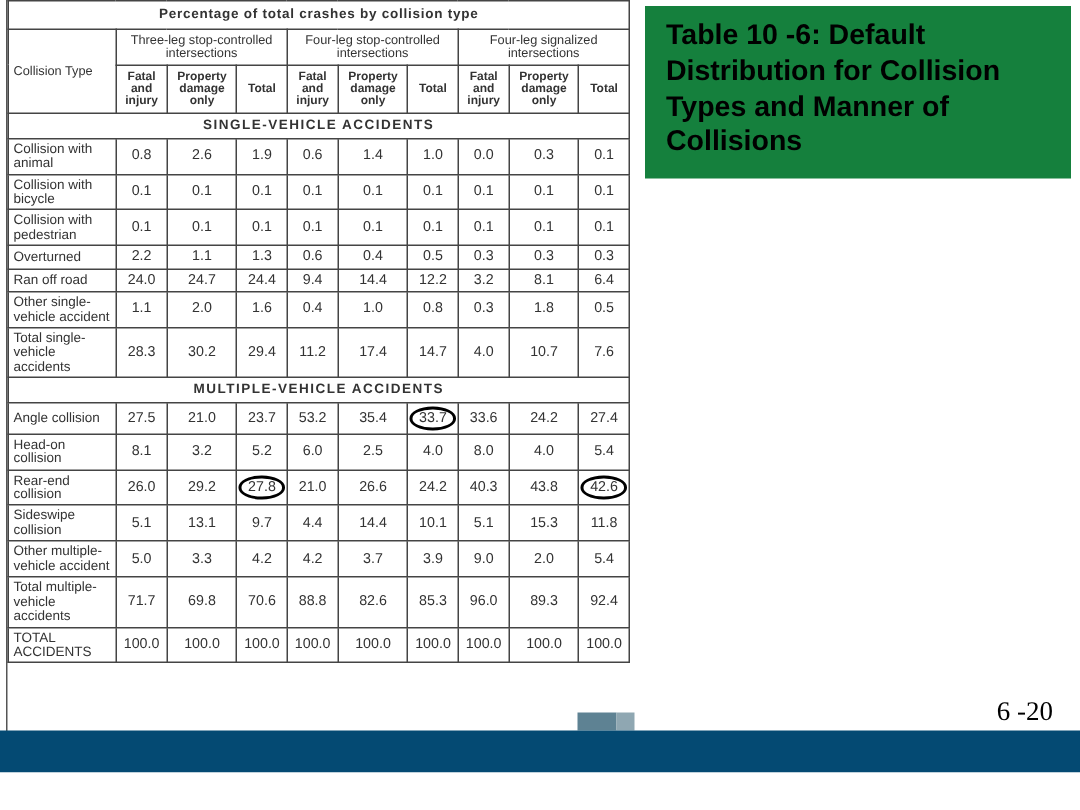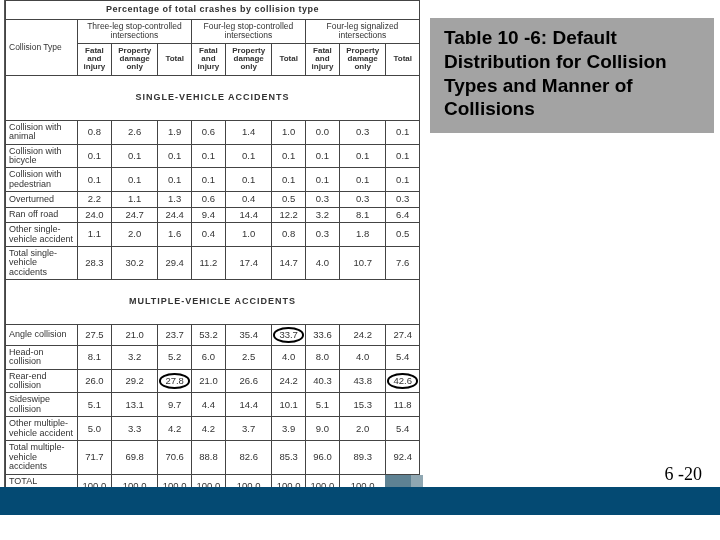--- a/index.html
+++ b/index.html
@@ -53,40 +53,40 @@
   .tbl .rowlabel {
     text-align: left;
     font-size: 9px;
     line-height: 1.05;
     padding-left: 3px;
   }
   .tbl .section td {
     font-weight: bold;
     letter-spacing: 1px;
     font-size: 9px;
-    padding: 17px 0;
+    padding: 3px 0;
   }
   .circle {
     display: inline-block;
     border: 2px solid #000;
     border-radius: 50%;
     padding: 1px 4px;
     line-height: 1;
   }
   .right-panel {
     position: absolute;
     left: 430px;
     top: 0;
     right: 6px;
     height: 100%;
   }
   .yellow-box {
-    background: #a3a3a3;
+    background: #15803d;
     padding: 8px 10px 12px 14px;
-    margin-top: 18px;
+    margin-top: 4px;
   }
   .yellow-box .t {
     font-size: 19px;
     font-weight: bold;
     color: #000;
     line-height: 1.25;
   }
   .big-title {
     margin-top: 38px;
     text-align: center;

